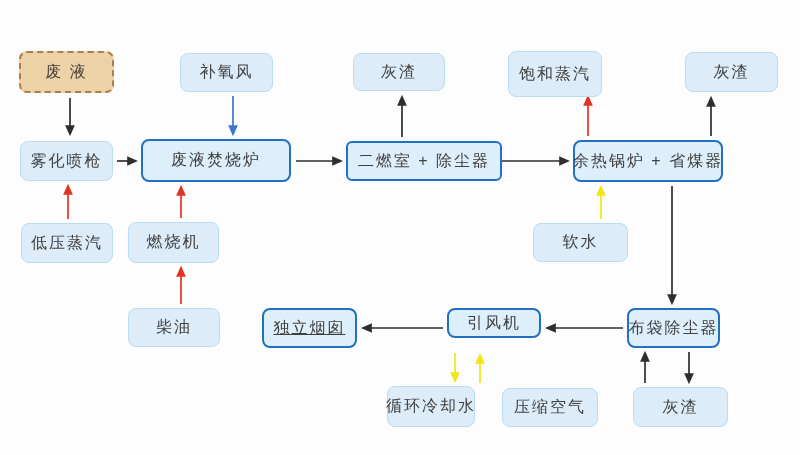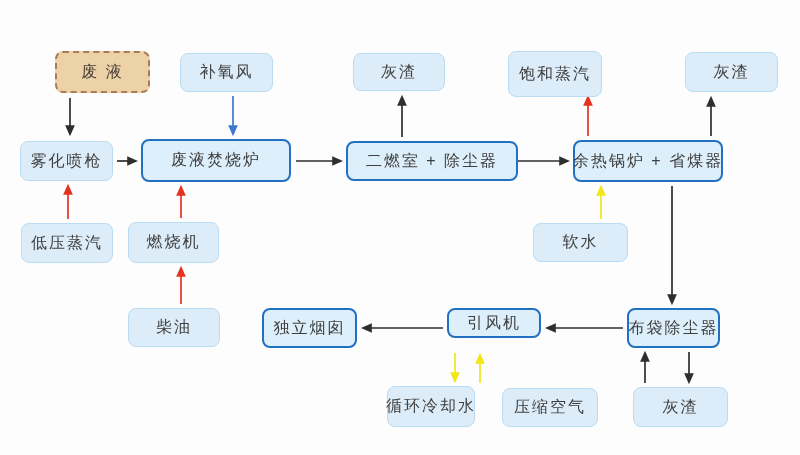--- a/index.html
+++ b/index.html
@@ -76,33 +76,33 @@
       <line x1="601" y1="219" x2="601" y2="187" stroke="#f2e518" stroke-width="1.7" marker-end="url(#arrow-yellow)"></line>
       <line x1="672" y1="186" x2="672" y2="303" stroke="#2e2e2e" stroke-width="1.7" marker-end="url(#arrow-black)"></line>
       <line x1="623" y1="328" x2="547" y2="328" stroke="#2e2e2e" stroke-width="1.7" marker-end="url(#arrow-black)"></line>
       <line x1="443" y1="328" x2="363" y2="328" stroke="#2e2e2e" stroke-width="1.7" marker-end="url(#arrow-black)"></line>
       <line x1="455" y1="353" x2="455" y2="381" stroke="#f2e518" stroke-width="1.7" marker-end="url(#arrow-yellow)"></line>
       <line x1="480" y1="383" x2="480" y2="355" stroke="#f2e518" stroke-width="1.7" marker-end="url(#arrow-yellow)"></line>
       <line x1="645" y1="383" x2="645" y2="353" stroke="#2e2e2e" stroke-width="1.7" marker-end="url(#arrow-black)"></line>
       <line x1="689" y1="352" x2="689" y2="382" stroke="#2e2e2e" stroke-width="1.7" marker-end="url(#arrow-black)"></line>
     </svg>
   <div id="node-layer">
-      <div class="node source" style="left: 19px; top: 51px; width: 95px; height: 42px; margin-left: 36px;">废 液</div>
+      <div class="node source" style="left: 19px; top: 51px; width: 95px; height: 42px;">废 液</div>
       <div class="node io" style="left: 180px; top: 53px; width: 93px; height: 39px;">补氧风</div>
       <div class="node io" style="left: 353px; top: 53px; width: 92px; height: 38px;">灰渣</div>
       <div class="node io" style="left: 508px; top: 51px; width: 94px; height: 46px;">饱和蒸汽</div>
       <div class="node io" style="left: 685px; top: 52px; width: 93px; height: 40px;">灰渣</div>
       <div class="node io" style="left: 20px; top: 141px; width: 93px; height: 40px;">雾化喷枪</div>
       <div class="node process" style="left: 141px; top: 139px; width: 150px; height: 43px;">废液焚烧炉</div>
-      <div class="node process" style="left: 346px; top: 141px; width: 172px; height: 40px;">二燃室 + 除尘器</div>
+      <div class="node process" style="left: 346px; top: 141px; width: 156px; height: 40px; border-radius: 6px;">二燃室 + 除尘器</div>
       <div class="node process" style="left: 573px; top: 140px; width: 150px; height: 42px;">余热锅炉 + 省煤器</div>
       <div class="node io" style="left: 21px; top: 223px; width: 92px; height: 40px; font-family: Liberation Mono, monospace;">低压蒸汽</div>
       <div class="node io" style="left: 128px; top: 222px; width: 91px; height: 41px;">燃烧机</div>
       <div class="node io" style="left: 533px; top: 223px; width: 95px; height: 39px;">软水</div>
       <div class="node io" style="left: 128px; top: 308px; width: 92px; height: 39px;">柴油</div>
-      <div class="node process" style="left: 262px; top: 308px; width: 95px; height: 40px;">独立烟囱</div>
+      <div class="node process" style="left: 262px; top: 308px; width: 95px; height: 40px; text-decoration: underline;">独立烟囱</div>
       <div class="node process" style="left: 447px; top: 308px; width: 94px; height: 30px;">引风机</div>
       <div class="node process" style="left: 627px; top: 308px; width: 93px; height: 40px;">布袋除尘器</div>
       <div class="node io" style="left: 387px; top: 386px; width: 88px; height: 41px;">循环冷却水</div>
       <div class="node io" style="left: 502px; top: 388px; width: 96px; height: 39px;">压缩空气</div>
       <div class="node io" style="left: 633px; top: 387px; width: 95px; height: 40px;">灰渣</div>
     </div>
 </div>
 
 </body></html>

